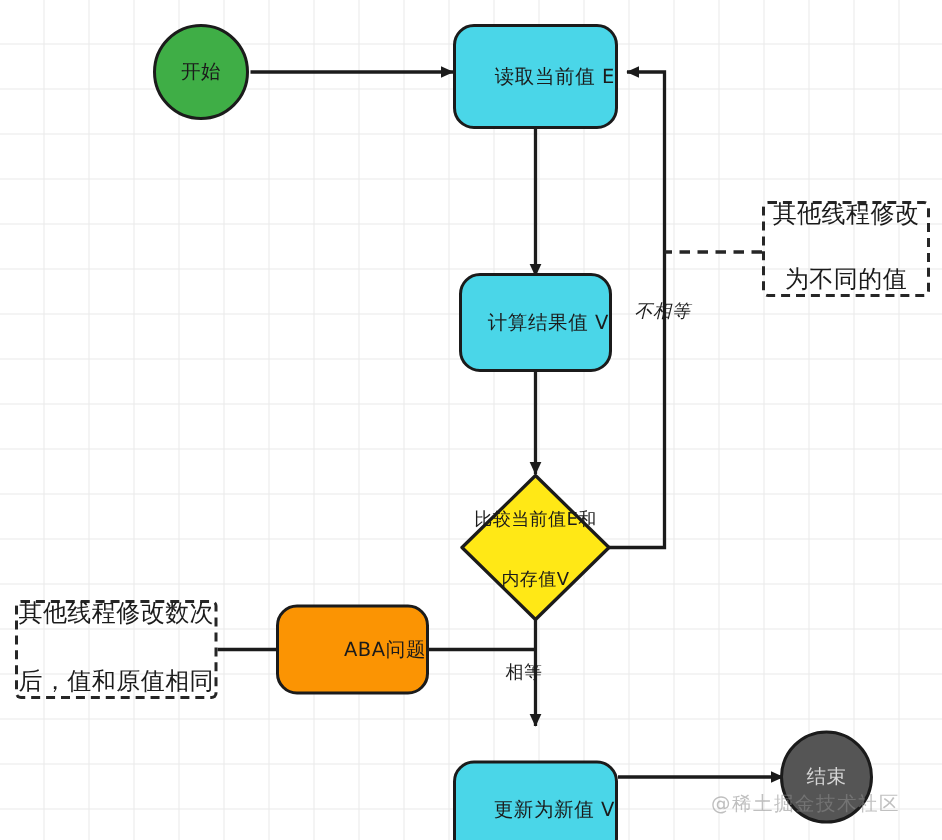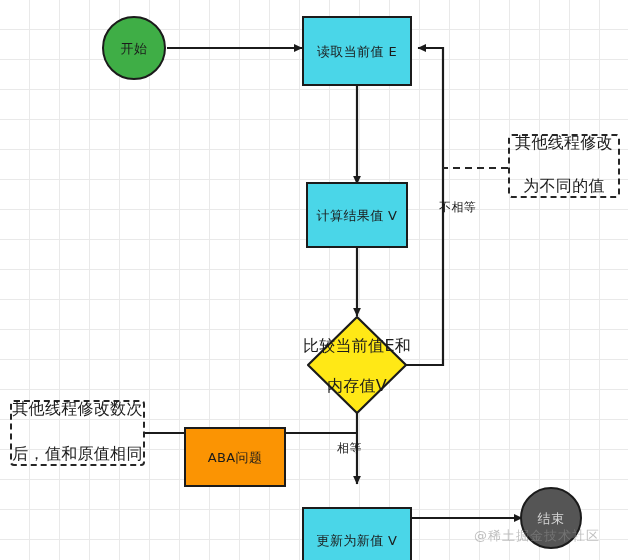--- a/index.html
+++ b/index.html
@@ -35,32 +35,33 @@
     align-items: center;
     justify-content: center;
     text-align: center;
     color: #1b1b1b;
     font-size: 13px;
     line-height: 17px;
     letter-spacing: 0.4px;
   }
   .rect {
     border: 2px solid #1b1b1b;
-    border-radius: 0;
+    border-radius: 14px;
+    justify-content: flex-end;
   }
   .cyan { background: #4ad6e8; }
   .orange { background: #fb9403; }
   .diamond-label {
     position: absolute;
     display: flex;
     align-items: center;
     justify-content: center;
     text-align: center;
     color: #1b1b1b;
-    font-size: 16px;
+    font-size: 12px;
     line-height: 16px;
     letter-spacing: 0.3px;
     gap: 24px;
   }
   .circle {
     border-radius: 50%;
     border: 2px solid #1b1b1b;
   }
   .green { background: #3fae46; }
   .gray { background: #555555; color: #d6d6d6; }
@@ -139,21 +140,21 @@
 
   <div class="node rect cyan" style="left:306px; top:182px; width:102px; height:66px;">
     <span>计算结果值 V</span>
   </div>
 
   <div class="diamond-label" style="left:297px; top:340px; width:120px; height:52px; flex-direction:column;">
     <span>比较当前值E和</span>
     <span>内存值V</span>
   </div>
 
-  <div class="node rect orange" style="left:184px; top:403px; width:102px; height:60px;margin-top:24px;">
+  <div class="node rect orange" style="left:184px; top:403px; width:102px; height:60px;">
     <span>ABA问题</span>
   </div>
 
   <div class="node rect cyan" style="left:302px; top:486px; width:110px; height:66px;margin-top:21px;">
     <span>更新为新值 V</span>
   </div>
 
   <div class="node circle gray" style="left:520px; top:487px; width:62px; height:62px;">
     <span>结束</span>
   </div>
@@ -161,21 +162,21 @@
   <div class="dashed-note" style="left:508px; top:134px; width:112px; height:64px; flex-direction:column;">
     <span>其他线程修改</span>
     <span>为不同的值</span>
   </div>
 
   <div class="dashed-note" style="left:10px; top:400px; width:135px; height:66px; flex-direction:column;">
     <span>其他线程修改数次</span>
     <span>后，值和原值相同</span>
   </div>
 
-  <div class="edge-label" style="left:439px; top:199px;">
+  <div class="edge-label" style="left:423px; top:199px;font-style:italic;">
     <span>不相等</span>
   </div>
 
   <div class="edge-label" style="left:337px; top:440px;text-align:center;">
     <span>相等</span>
   </div>
 
   <div class="watermark" style="left:474px; top:527px;">
     <span>@稀土掘金技术社区</span>
   </div>

